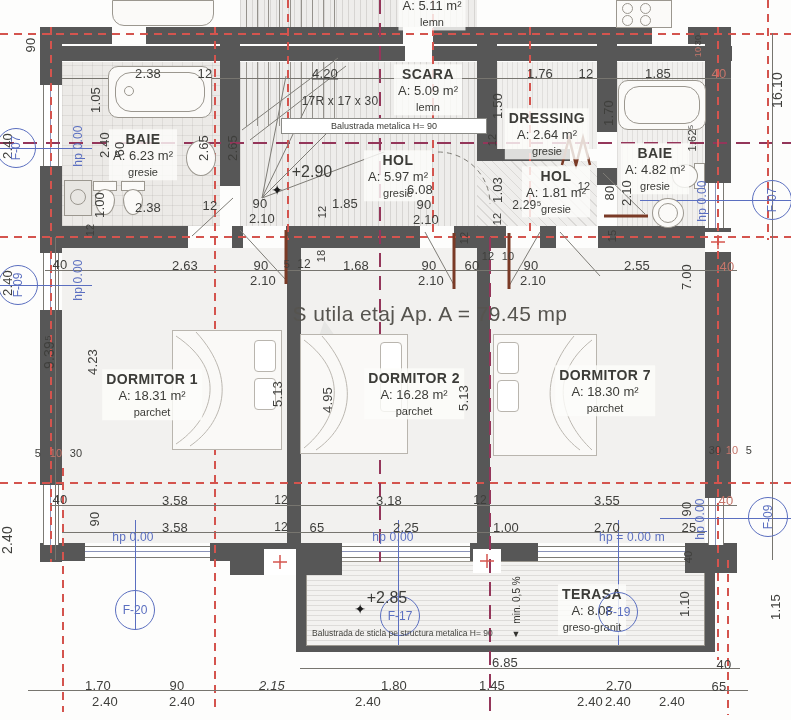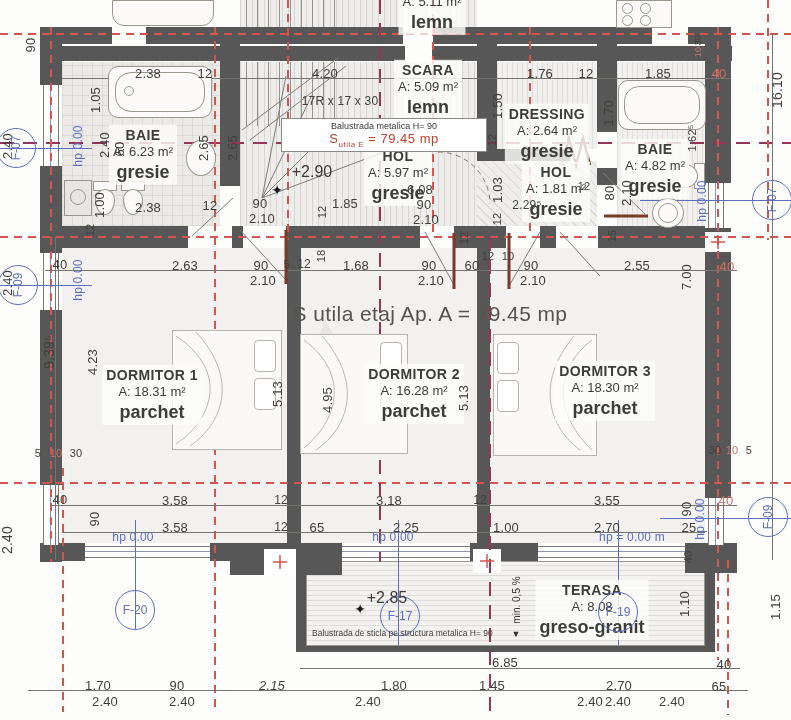--- a/index.html
+++ b/index.html
@@ -27,21 +27,21 @@
   .dimline-v{position:absolute;width:1px;background:#77756f;}
   .dim{position:absolute;transform:translate(-50%,-50%);font-size:13px;color:#3f3f3c;white-space:nowrap;letter-spacing:.2px;}
   .dim.rot{transform:translate(-50%,-50%) rotate(-90deg);}
   .dim.fade{color:#c4756a;}
   .hp{color:#5b6fc0 !important;font-size:12px;}
   .fcircle{position:absolute;width:38px;height:38px;border:1.3px solid #5b6fc0;border-radius:50%;color:#5b6fc0;display:flex;align-items:center;justify-content:center;font-size:12px;transform:translate(-50%,-50%);}
   .fcircle.rot{transform:translate(-50%,-50%) rotate(-90deg);}
   .room-label{position:absolute;transform:translate(-50%,-50%);text-align:center;color:#3c3c38;line-height:1.3;white-space:nowrap;background:rgba(252,252,250,.82);padding:1px 4px;}
   .room-label .rname{font-weight:bold;font-size:14px;letter-spacing:.4px;display:block;}
   .room-label .rarea{font-size:13px;display:block;}
-  .room-label .rfloor{font-size:18px;display:block;font-weight:bold;}
+  .room-label .rfloor{font-size:11px;display:block;}
   .level{position:absolute;transform:translate(-50%,-50%);font-size:16px;color:#3c3c38;white-space:nowrap;}
   .star{position:absolute;transform:translate(-50%,-50%);font-size:14px;color:#1a1a1a;}
   .summary{position:absolute;transform:translateX(-50%);font-size:21px;color:#56544f;white-space:nowrap;letter-spacing:.4px;}
   .notebox{position:absolute;background:#fff;border:1px solid #8a8a86;text-align:center;color:#333;padding:2px 4px;}
   .notebox .nb1{font-size:9px;display:block;color:#3a3a36;}
   .notebox .nb2{font-size:13px;display:block;color:#c3402f;letter-spacing:.5px;}
   .notebox sub{font-size:8px;}
   .smallnote{position:absolute;font-size:8.5px;color:#44443f;white-space:nowrap;}
   .slope{position:absolute;transform:translate(-50%,-50%) rotate(-90deg);font-size:10px;color:#33332f;white-space:nowrap;}
   .slope-arrow{position:absolute;transform:translate(-50%,-50%);font-size:9px;color:#33332f;}
@@ -264,39 +264,39 @@
         <span class="rname">DORMITOR 1</span>
         <span class="rarea">A: 18.31 m²</span>
         <span class="rfloor">parchet</span>
       </div>
       <div class="room-label" style="left: 414px; top: 394px;">
         <span class="rname">DORMITOR 2</span>
         <span class="rarea">A: 16.28 m²</span>
         <span class="rfloor">parchet</span>
       </div>
       <div class="room-label" style="left: 605px; top: 391px;">
-        <span class="rname">DORMITOR 3</span>
+        <span class="rname">DORMITOR 7</span>
         <span class="rarea">A: 18.30 m²</span>
         <span class="rfloor">parchet</span>
       </div>
       <div class="room-label" style="left: 592px; top: 610px;">
         <span class="rname">TERASA</span>
         <span class="rarea">A: 8.08</span>
         <span class="rfloor">greso-granit</span>
       </div>
       <div class="room-label" style="left: 432px; top: 14px;">
         <span class="rarea">A: 5.11 m²</span>
         <span class="rfloor">lemn</span>
       </div>
     </div>
   <div id="layer-dims" class="abs" style="left:0;top:0;">
       <span class="dim rot" style="left: 30px; top: 45px;">90</span>
       <span class="dim" style="left: 148px; top: 73px;">2.38</span>
       <span class="dim" style="left: 205px; top: 73px;">12</span>
-      <span class="dim" style="left: 325px; top: 73px;">4.20</span>
+      <span class="dim" style="left: 325px; top: 73px; text-decoration: underline;">4.20</span>
       <span class="dim" style="left: 540px; top: 73px;">1.76</span>
       <span class="dim" style="left: 586px; top: 73px;">12</span>
       <span class="dim" style="left: 658px; top: 73px;">1.85</span>
       <span class="dim fade" style="left: 719px; top: 73px;">40</span>
       <span class="dim rot" style="left: 777px; top: 90px; font-size: 14px;">16.10</span>
       <span class="dim rot" style="left: 698px; top: 40px; font-size: 9px;">30</span>
       <span class="dim rot fade" style="left: 698px; top: 52px; font-size: 9px;">10</span>
       <span class="dim rot" style="left: 95px; top: 100px;">1.05</span>
       <span class="dim" style="left: 340px; top: 101px; font-size: 12px;">17R x 17 x 30</span>
       <span class="dim rot" style="left: 497px; top: 106px;">1.50</span>
@@ -415,21 +415,20 @@
       <span class="level" style="left: 312px; top: 172px;">+2.90</span>
       <span class="level" style="left: 387px; top: 598px;">+2.85</span>
       <span class="star" style="left: 277px; top: 190px;">✦</span>
       <span class="star" style="left: 360px; top: 609px;">✦</span>
     </div>
 
   <div class="summary" style="left:430px;top:302px;">S utila etaj Ap. A = 79.45 mp</div>
 
   <div class="notebox" style="left:281px;top:118px;width:196px;">
     <span class="nb1">Balustrada metalica H= 90</span>
-    <span class="nb2"><span>S</span><sub>utila E</sub> <span>= 79.45 mp</span></span>
   </div>
 
   <div class="smallnote" style="left:312px;top:628px;">Balustrada de sticla pe structura metalica H= 90</div>
 
   <div class="slope" style="left:516px;top:600px;">min. 0,5 %</div>
   <div class="slope-arrow" style="left:516px;top:634px;">▼</div>
 
 </div>
 
 </body></html>

